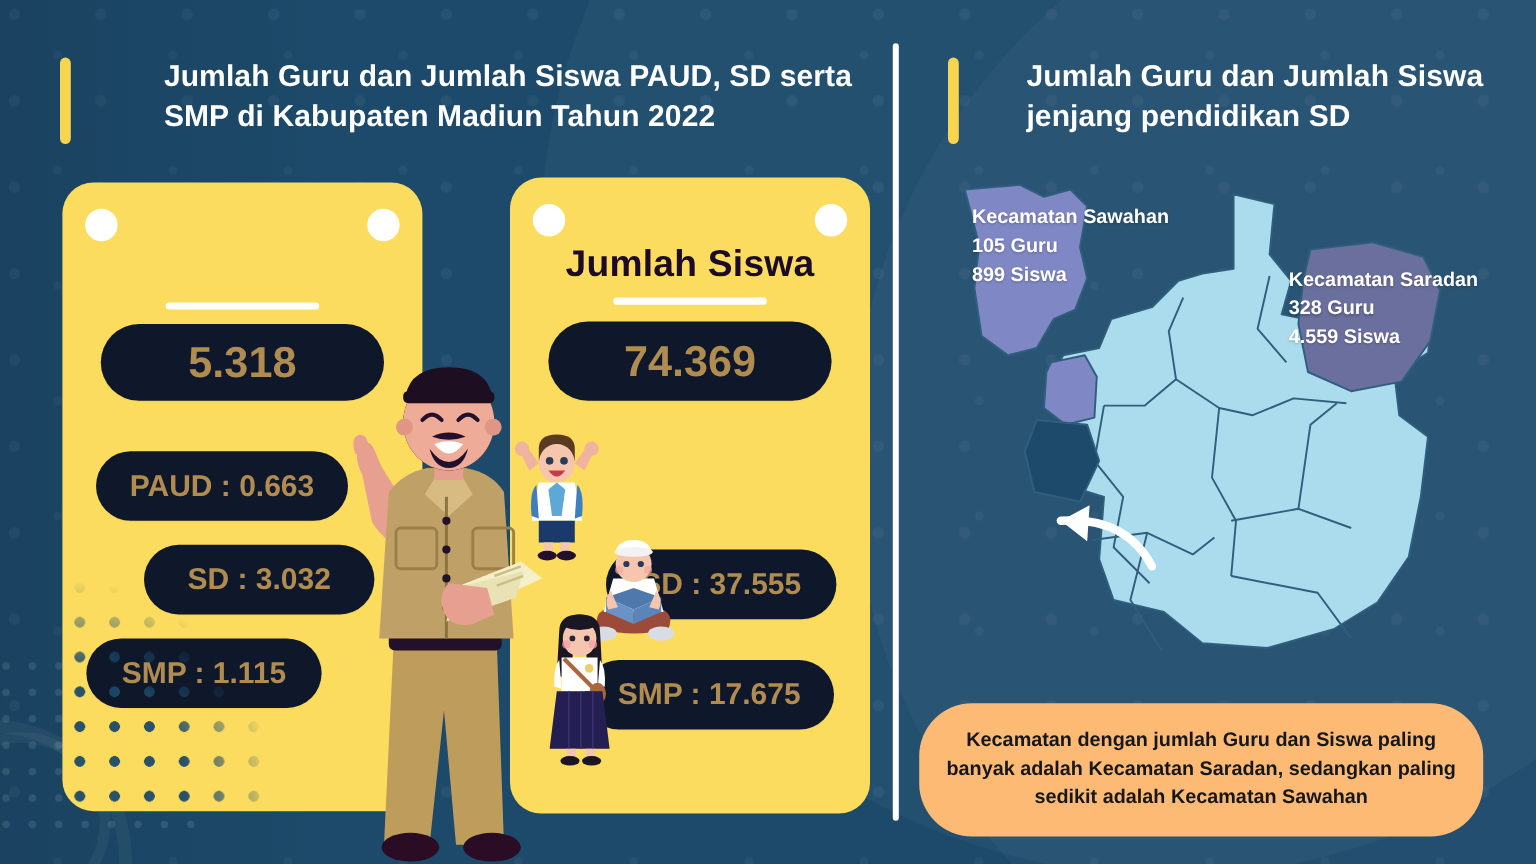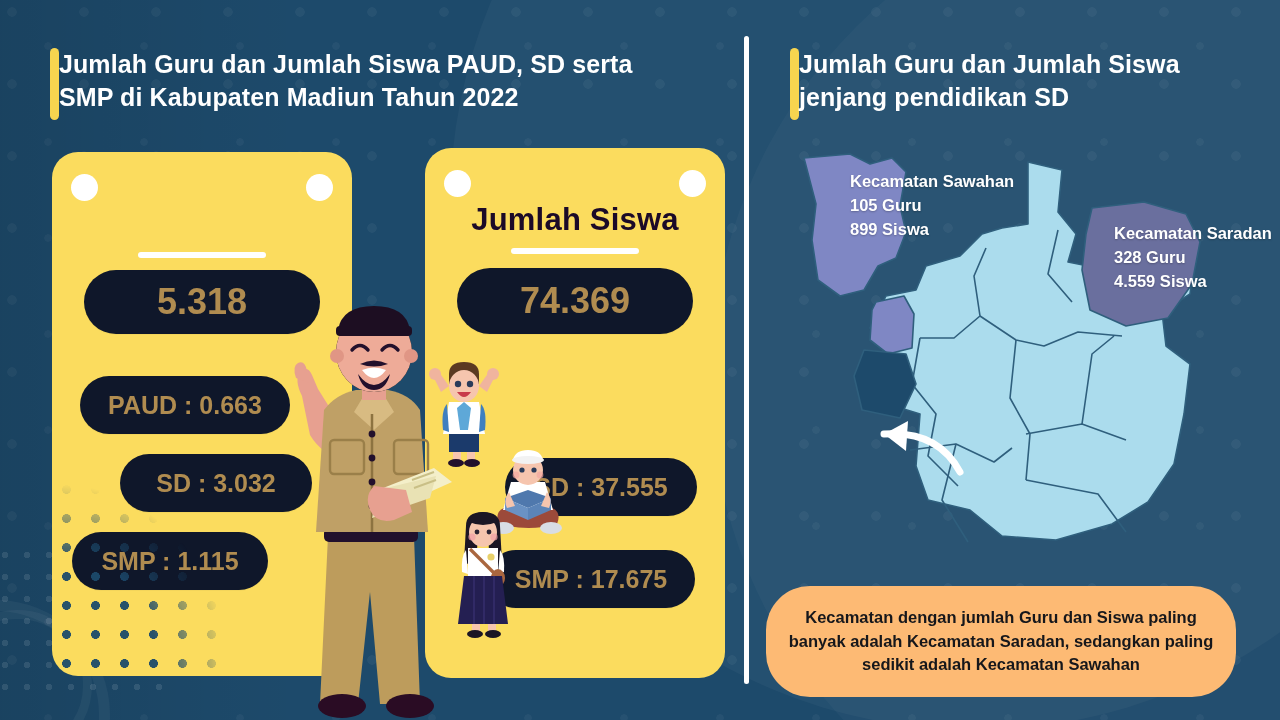--- a/index.html
+++ b/index.html
@@ -39,21 +39,21 @@
   .ring.r1{width:150px;height:150px;left:-58px;bottom:-40px;}
   .ring.r2{width:230px;height:230px;left:-120px;bottom:-110px;border-width:11px;}
   .dotgrid{
     position:absolute;
     background-image:radial-gradient(circle, rgba(255,255,255,.10) 3px, transparent 3.4px);
     background-size:22px 22px;
   }
   .dotgrid.dg1{left:-6px;bottom:26px;width:170px;height:150px;}
 
   
-  .header{position:absolute;display:flex;gap:0;align-items:flex-start;}
+  .header{position:absolute;display:flex;gap:0;align-items:flex-start;justify-content:space-between;}
   .accent-bar{width:9px;border-radius:5px;background:#f7d54f;flex:0 0 auto;}
   .header h1{
     color:#ffffff;font-size:25px;line-height:1.32;font-weight:bold;
     letter-spacing:.1px;white-space:pre-line;
   }
   #header-left{left:50px;top:48px;width:660px;}
   #header-left .accent-bar{height:72px;}
   #header-right{left:766px;top:48px;width:470px;padding-left:24px;}
   #header-right .accent-bar{height:72px;}
 
@@ -115,21 +115,21 @@
   #teacher{left:262px;top:300px;width:220px;height:420px;z-index:6;}
   #student-cheer{left:425px;top:358px;width:78px;height:110px;z-index:7;}
   #student-read {left:485px;top:442px;width:86px;height:96px;z-index:7;}
   #student-girl {left:448px;top:508px;width:70px;height:132px;z-index:7;}
 
   
   #map-wrap{position:absolute;left:760px;top:150px;width:500px;height:420px;}
   #map-wrap svg{width:100%;height:100%;display:block;}
   .map-label{
     position:absolute;color:#ffffff;font-weight:bold;font-size:16.5px;
-    line-height:1.45;white-space:pre-line;text-shadow:0 1px 2px rgba(0,0,0,.25);margin-left:40px;
+    line-height:1.45;white-space:pre-line;text-shadow:0 1px 2px rgba(0,0,0,.25);
   }
   #label-sawahan{left:810px;top:170px;}
   #label-saradan{left:1074px;top:222px;}
 
   
   #caption{
     position:absolute;left:766px;top:586px;width:470px;height:111px;
     background:#fdba74;border-radius:44px;
     display:flex;align-items:center;justify-content:center;text-align:center;
     padding:6px 22px;

